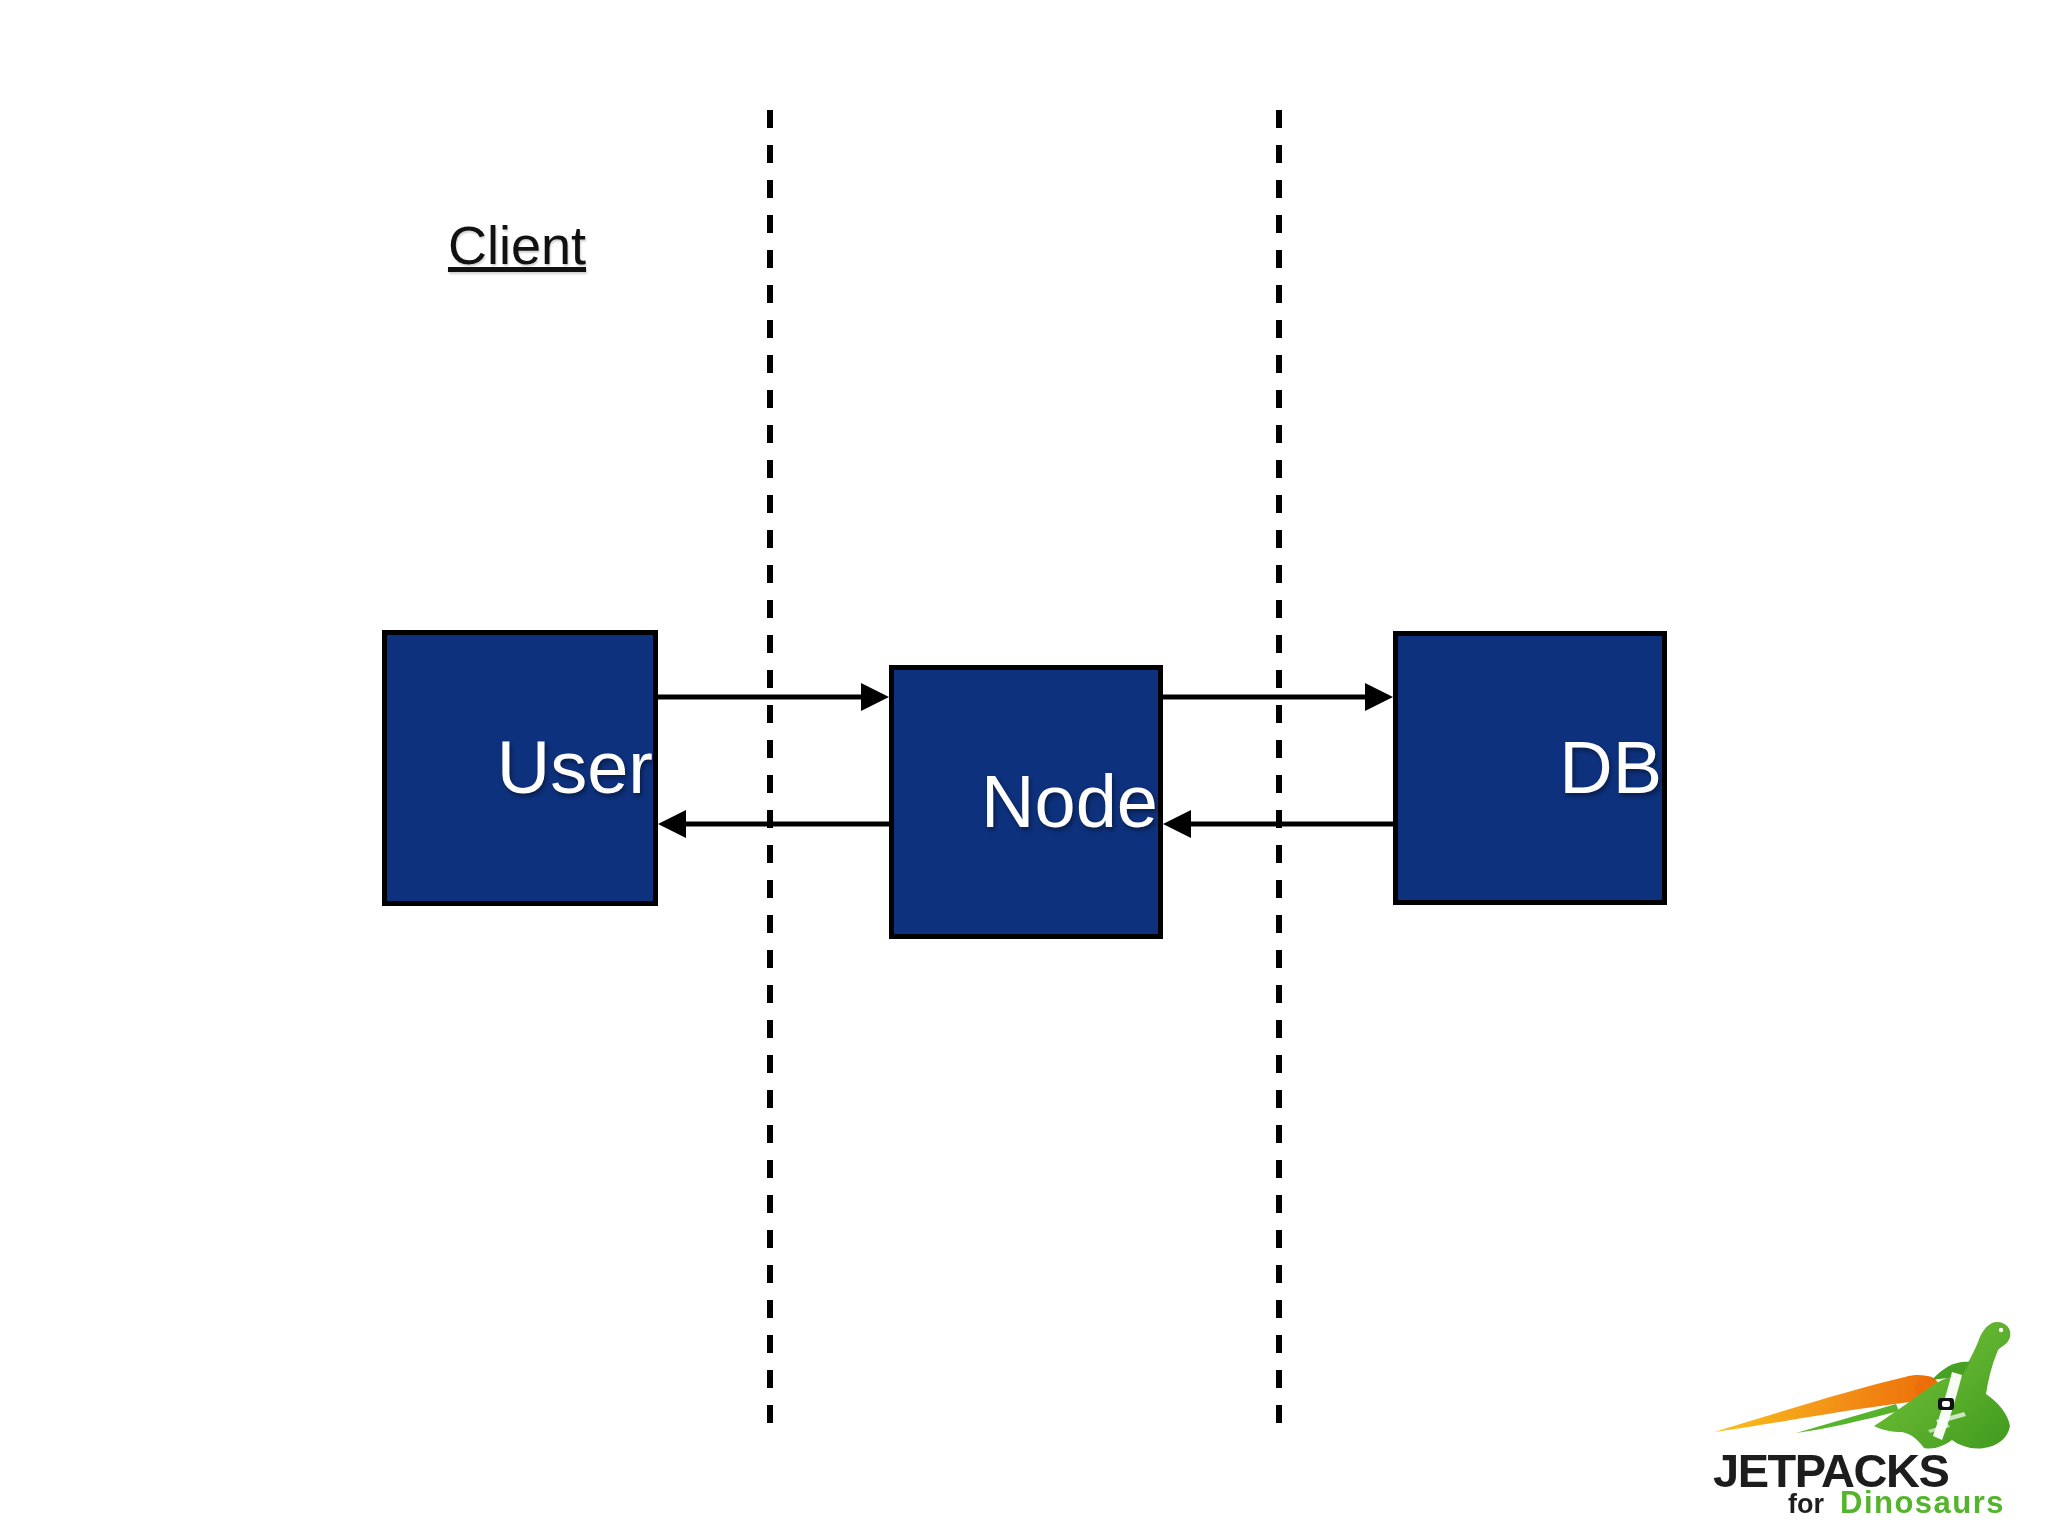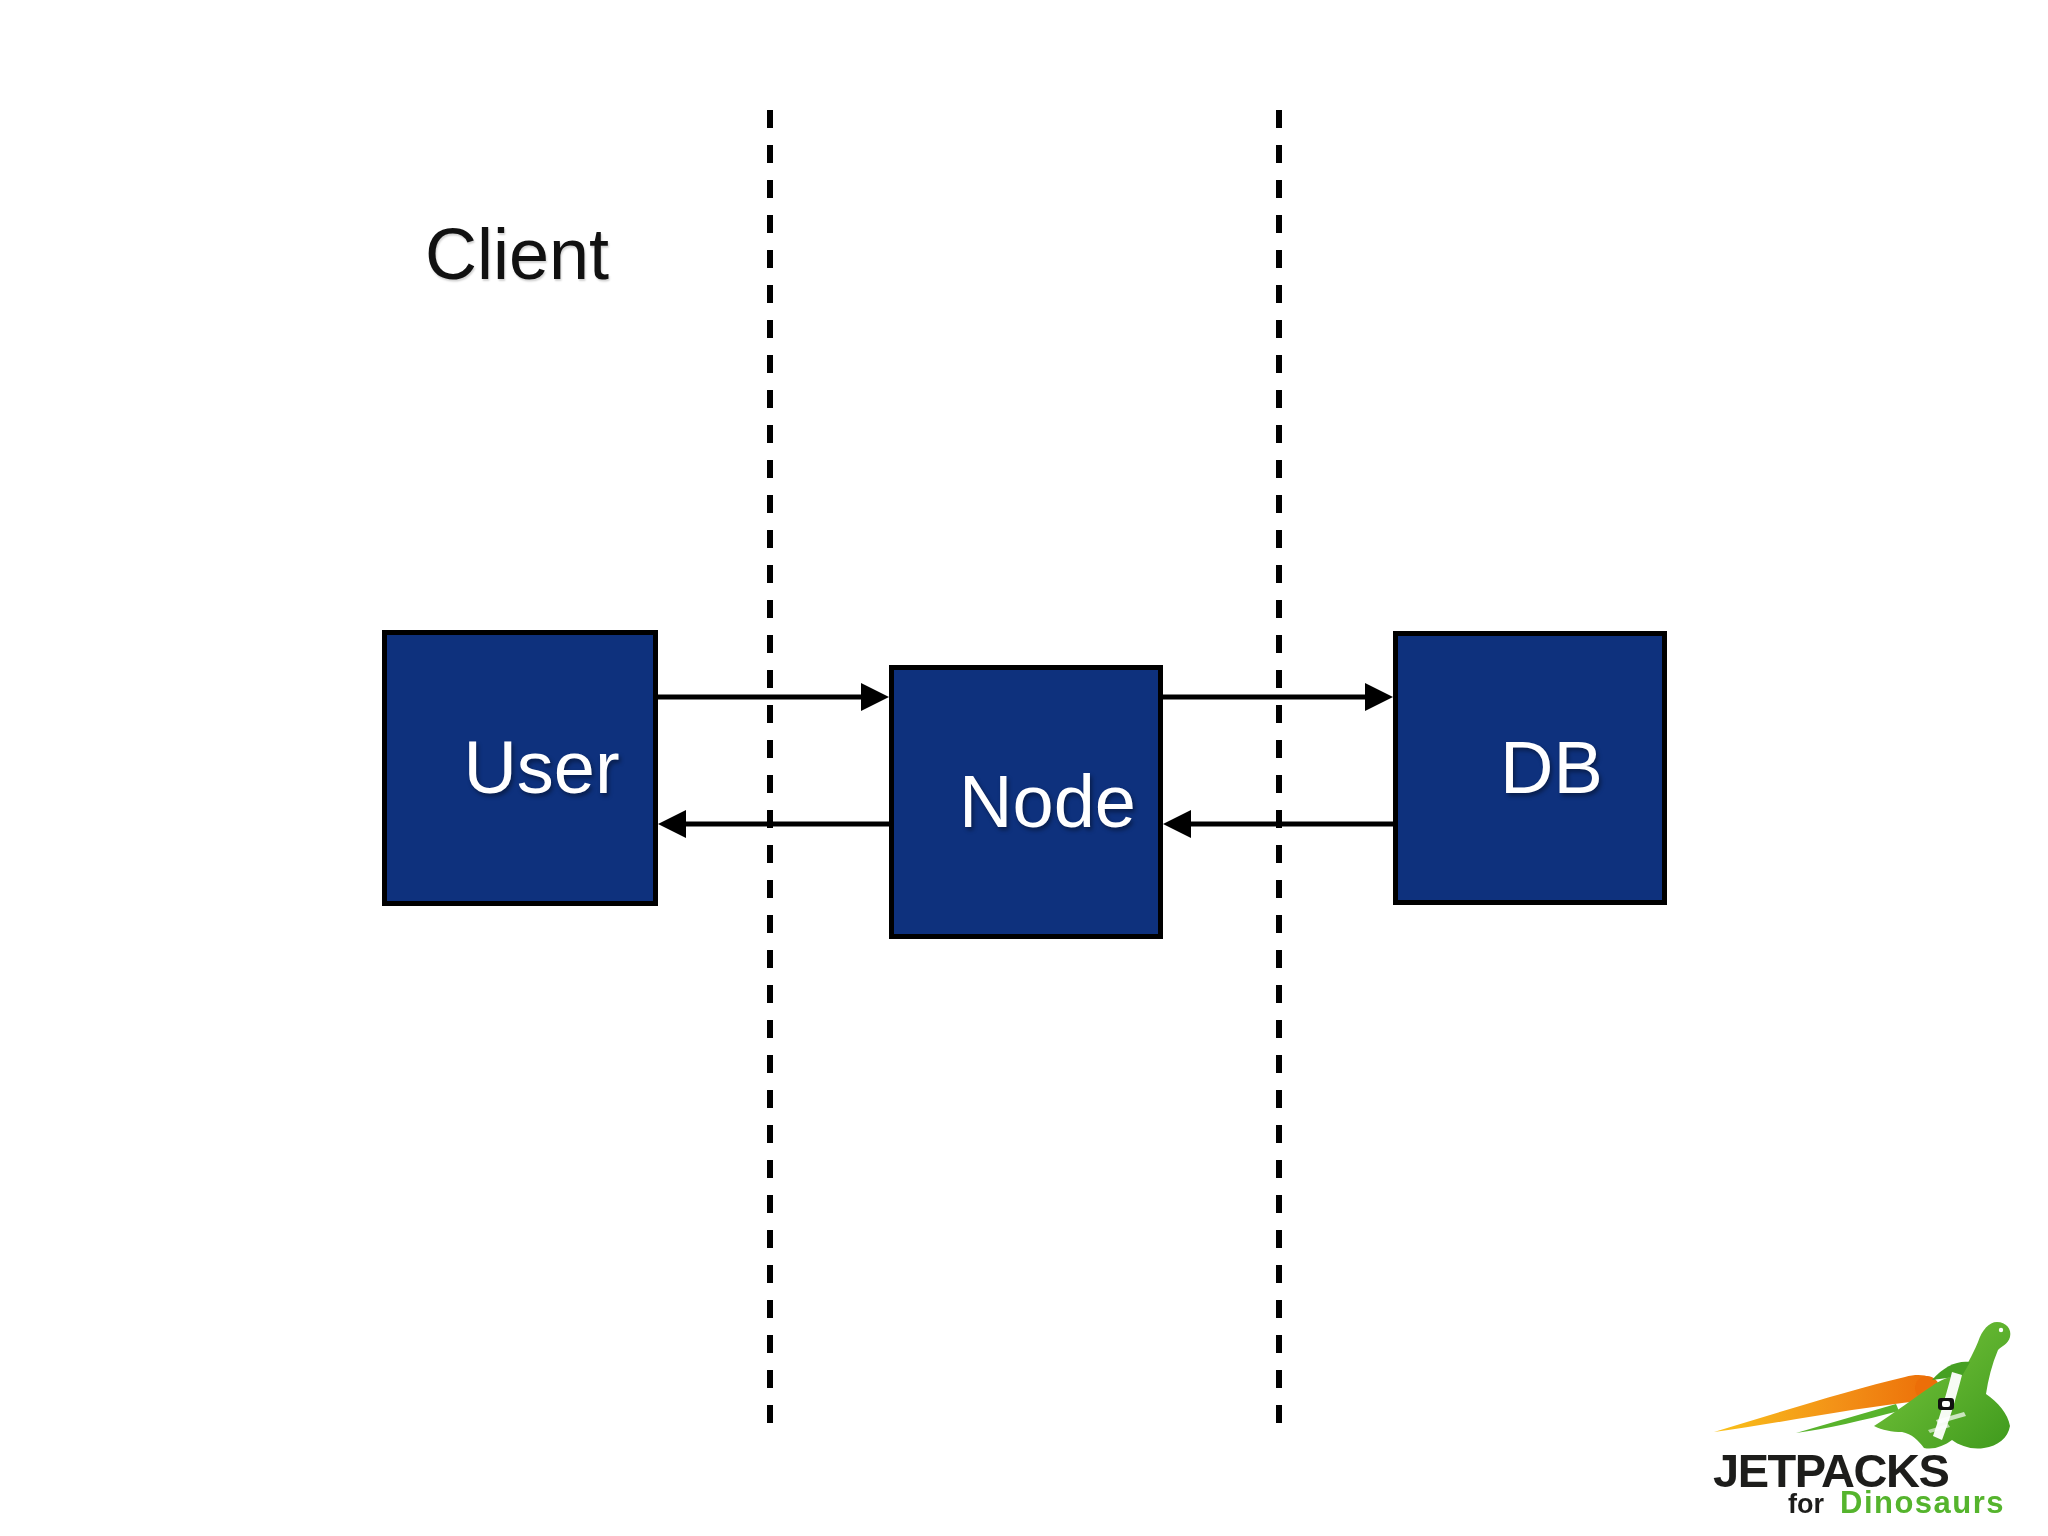--- a/index.html
+++ b/index.html
@@ -13,25 +13,26 @@
     height: 1536px;
     background: var(--background, #ffffff);
     overflow: hidden;
   }
   
   .col-header {
     position: absolute;
     top: 218px;
     width: 500px;
     text-align: center;
-    font-size: 72px;
+    font-size: 54px;
     line-height: 1;
     color: var(--header-text, #111111);
     text-shadow: 1px 2px 2px rgba(0,0,0,0.18);
     white-space: nowrap;
+    text-decoration: underline;
   }
   .col-header.client   { left: 267px; }
   .col-header.frontend { left: 776px; }
   .col-header.database { left: 1285px; }
 
   
   .diagram-lines {
     position: absolute;
     left: 0; top: 0;
     width: 2048px; height: 1536px;
@@ -47,21 +48,21 @@
   
   .node-box {
     position: absolute;
     width: 274px;
     height: 274px;
     background: var(--box-fill, #0e317d);
     border: 5px solid var(--box-border, #000000);
     box-sizing: border-box;
     display: flex;
     align-items: center;
-    justify-content: center;
+    justify-content: flex-end;
     padding-left: 43px;
   }
   .node-box.user { left: 382px; top: 630px; width: 276px; height: 276px; }
   .node-box.node { left: 889px; top: 665px; }
   .node-box.db   { left: 1393px; top: 631px; }
   .node-label {
     color: var(--box-text, #ffffff);
     font-size: 74px;
     line-height: 1;
     text-shadow: 2px 3px 4px rgba(0,0,0,0.40);

